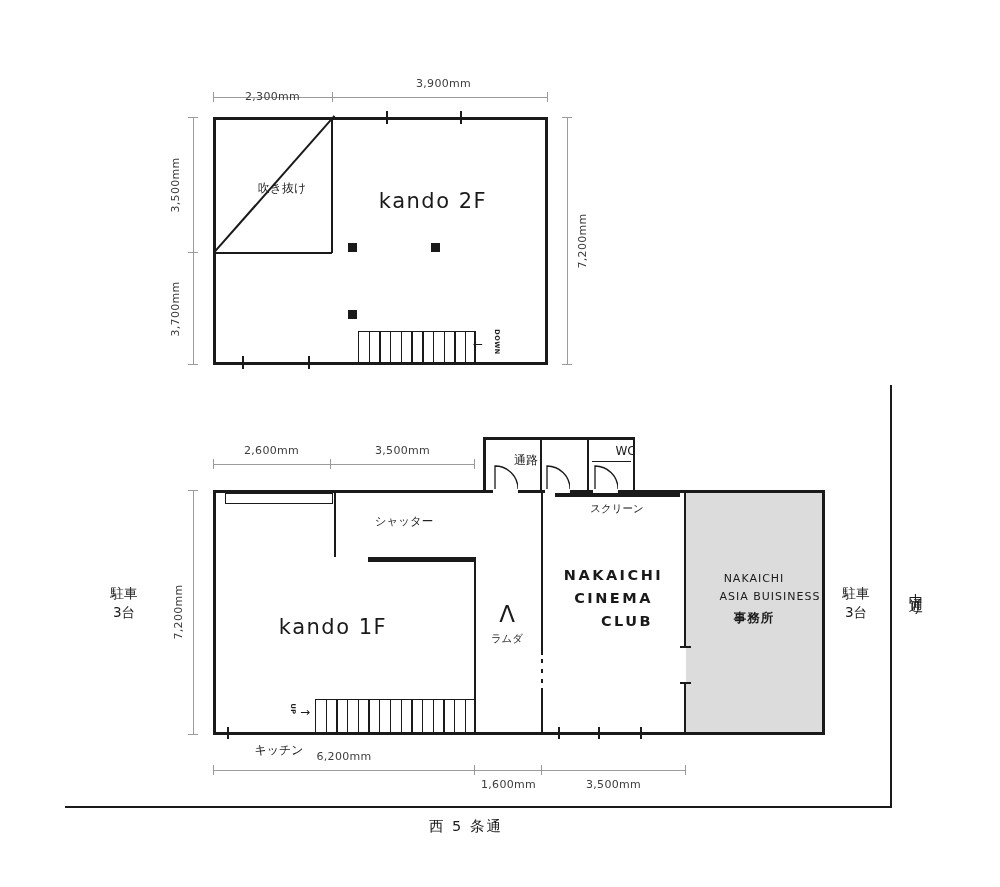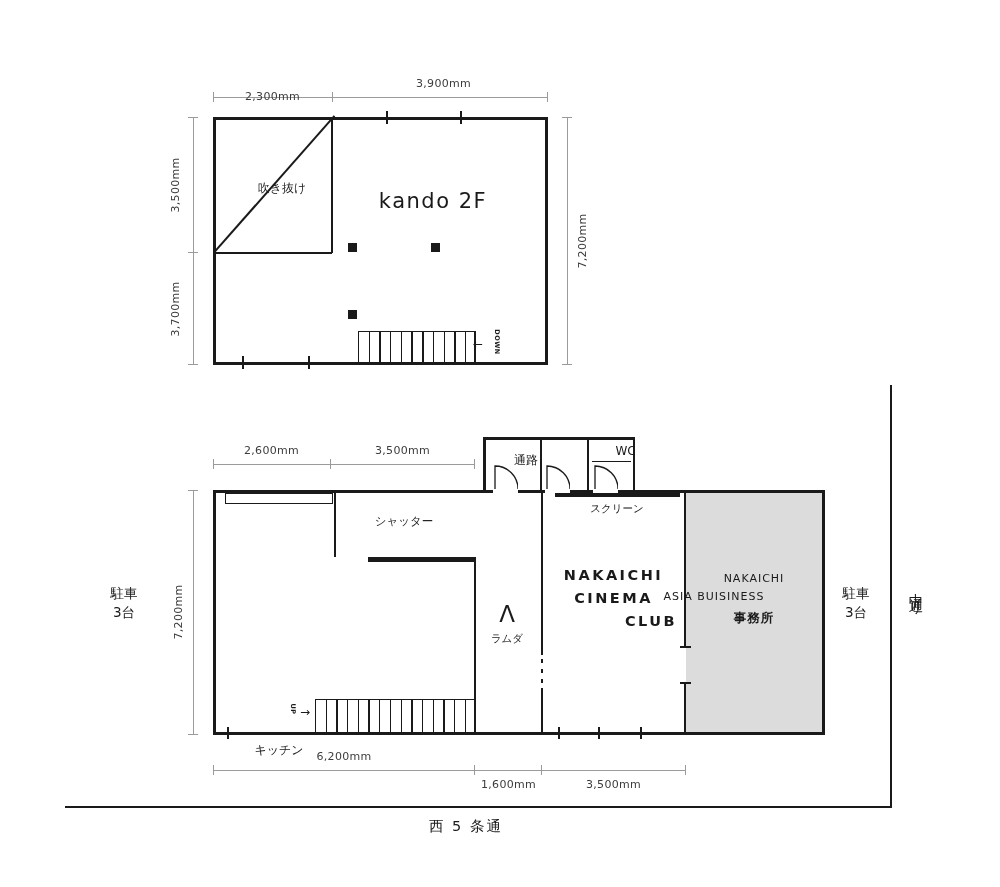--- a/index.html
+++ b/index.html
@@ -135,44 +135,45 @@
       <path d="M3 26 L3 3 A23 23 0 0 1 26 26" fill="none" stroke="#1a1a1a" stroke-width="1.3"></path>
     </svg>
 
   <div class="abs" style="left:225px;top:493px;width:108px;height:11px;border:1.2px solid #1a1a1a;box-sizing:border-box"></div>
   <div class="wall" style="left:334px;top:493px;width:2px;height:64px"></div>
   <div class="lbl" style="left:363px;top:514px;width:82px;font-size:11.5px">シャッター</div>
   <div class="wall" style="left:368px;top:557px;width:107px;height:5px"></div>
 
   <div class="wall" style="left:474px;top:557px;width:2px;height:178px"></div>
 
+  <div class="lbl title" style="left:248px;top:615px;width:170px">kando 1F</div>
 
   <div class="lbl" style="left:487px;top:601px;width:40px;font-size:23px;font-weight:500">Λ</div>
   <div class="lbl" style="left:477px;top:632px;width:60px;font-size:10.5px">ラムダ</div>
 
   <div class="wall" style="left:541px;top:493px;width:2px;height:162px"></div>
   <div class="wall" style="left:541px;top:688px;width:2px;height:44px"></div>
   <div class="tick" style="left:541px;top:659px;width:2px;height:4px"></div>
   <div class="tick" style="left:541px;top:669px;width:2px;height:4px"></div>
   <div class="tick" style="left:541px;top:679px;width:2px;height:4px"></div>
 
   <div class="wall" style="left:555px;top:493px;width:125px;height:4px"></div>
   <div class="lbl" style="left:567px;top:502px;width:100px;font-size:10.5px">スクリーン</div>
 
   <div class="lbl cinema" style="left:544px;top:567px;width:139px">NAKAICHI</div>
   <div class="lbl cinema" style="left:544px;top:590px;width:139px">CINEMA</div>
-  <div class="lbl cinema" style="left:568px;top:613px;width:166px">CLUB</div>
+  <div class="lbl cinema" style="left:544px;top:613px;width:166px">CLUB</div>
 
   <div class="wall" style="left:684px;top:493px;width:2px;height:155px"></div>
   <div class="wall" style="left:684px;top:684px;width:2px;height:48px"></div>
   <div class="tick" style="left:679.5px;top:646px;width:11px;height:1.5px"></div>
   <div class="tick" style="left:679.5px;top:682px;width:11px;height:1.5px"></div>
 
   <div class="lbl office-en" style="left:687px;top:572px;width:134px">NAKAICHI</div>
-  <div class="lbl office-en" style="left:647px;top:590px;width:134px">ASIA BUISINESS</div>
+  <div class="lbl office-en" style="left:703px;top:590px;width:134px">ASIA BUISINESS</div>
   <div class="lbl office-jp" style="left:687px;top:610px;width:134px">事務所</div>
 
   <div class="stairs" style="left:315px;top:699px;width:160px;height:33px"></div>
   <div class="lbl arrow" style="left:296px;top:706px;width:18px">→</div>
   <div class="lbl tinylbl rotcw" style="left:279px;top:703px;width:24px;height:12px">UP</div>
 
   <div class="tick" style="left:227px;top:727px;width:1.5px;height:12px"></div>
   <div class="tick" style="left:558px;top:727px;width:1.5px;height:12px"></div>
   <div class="tick" style="left:598px;top:727px;width:1.5px;height:12px"></div>
   <div class="tick" style="left:640px;top:727px;width:1.5px;height:12px"></div>

